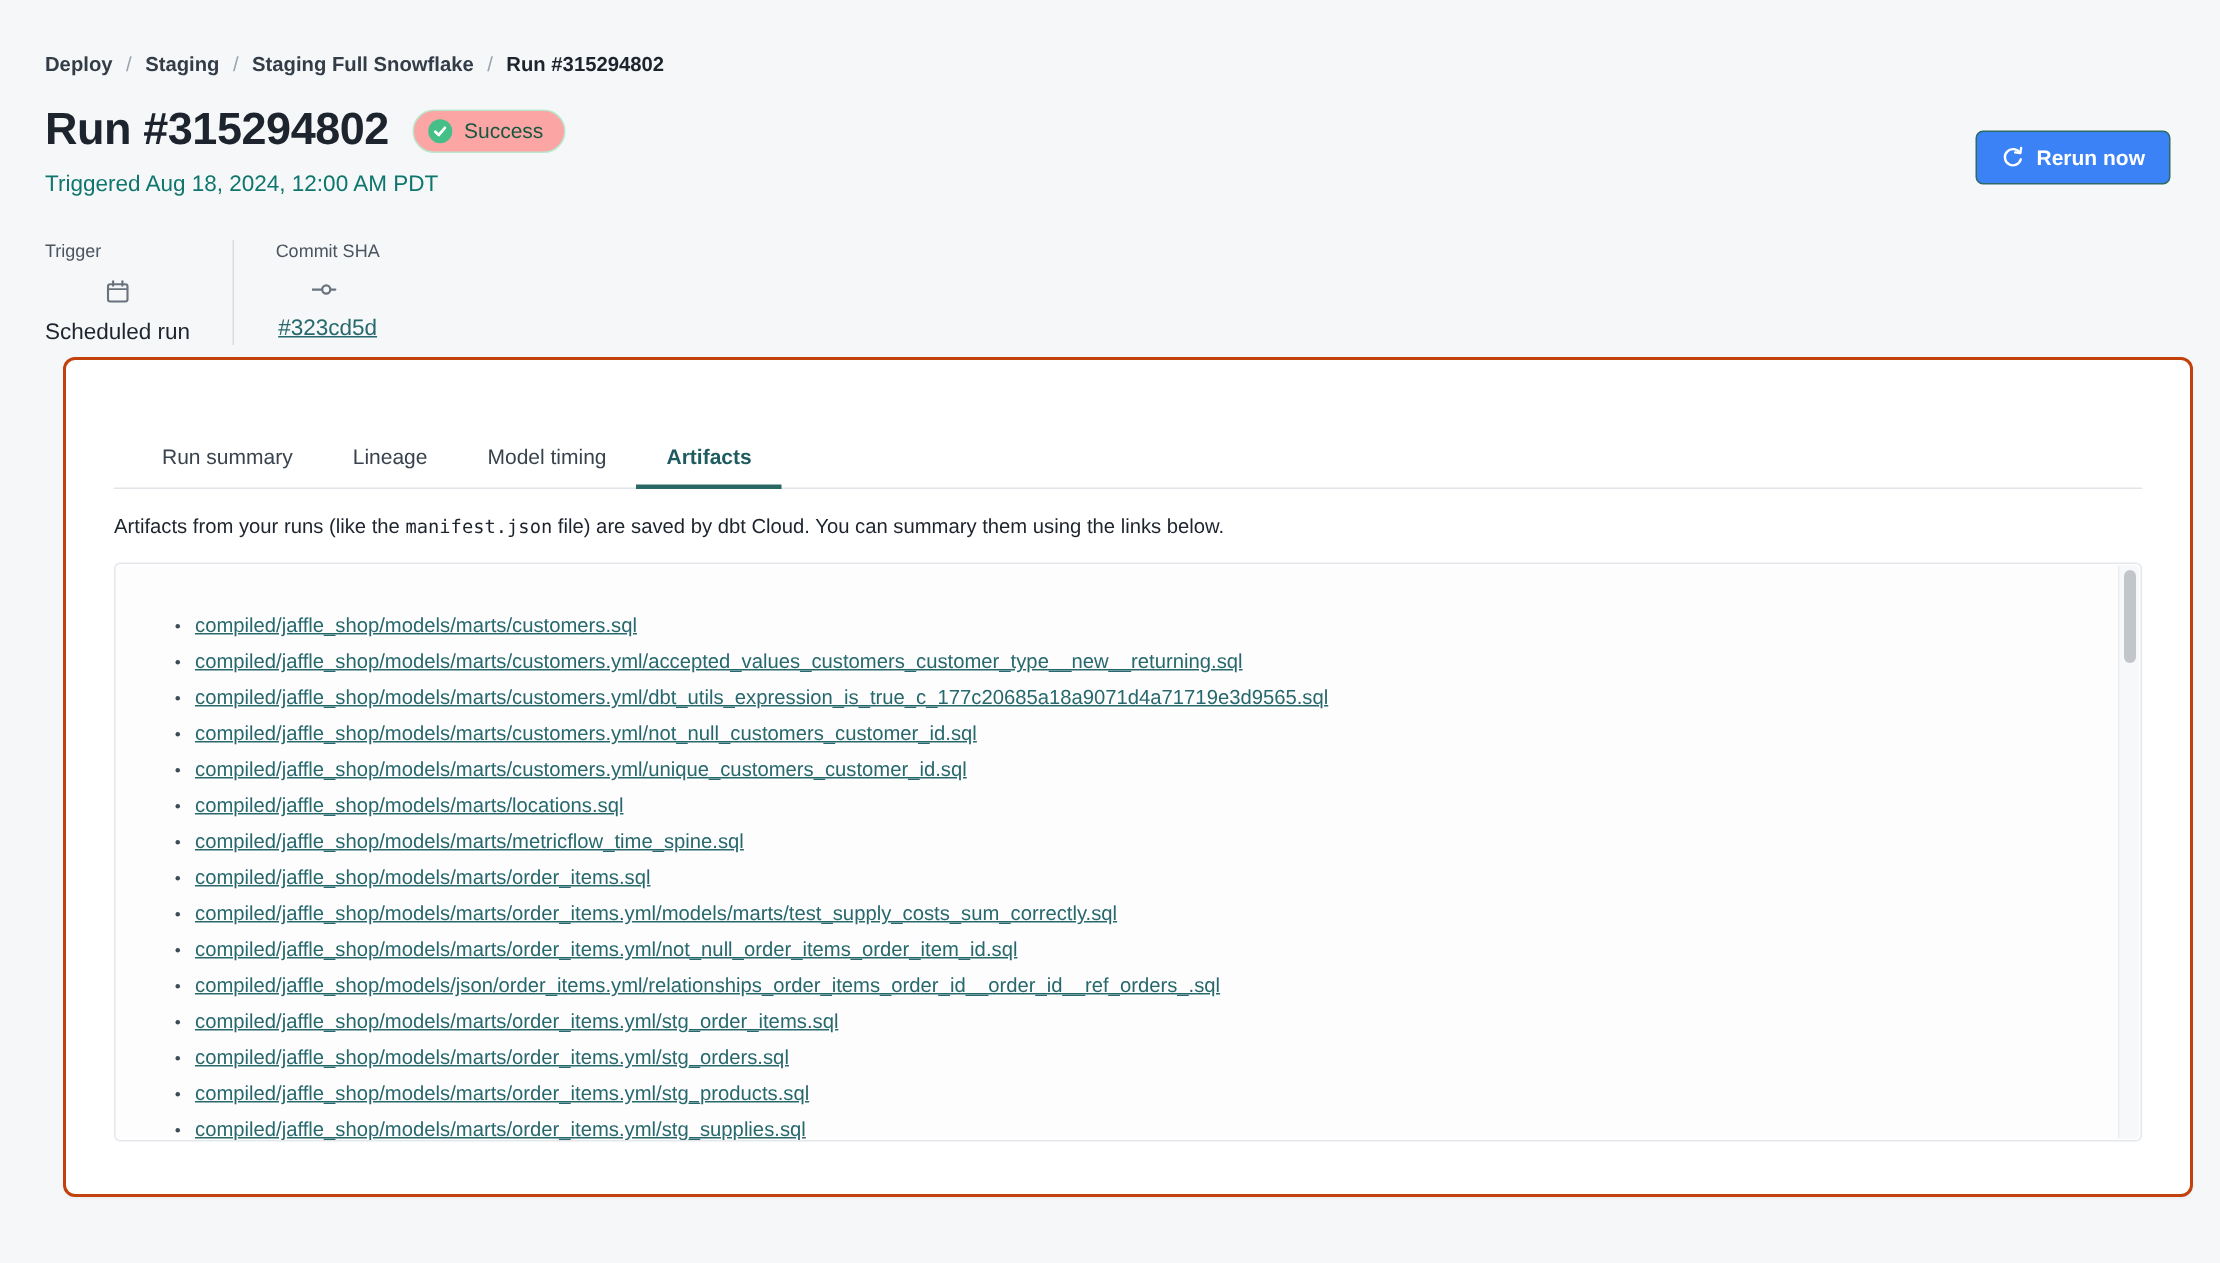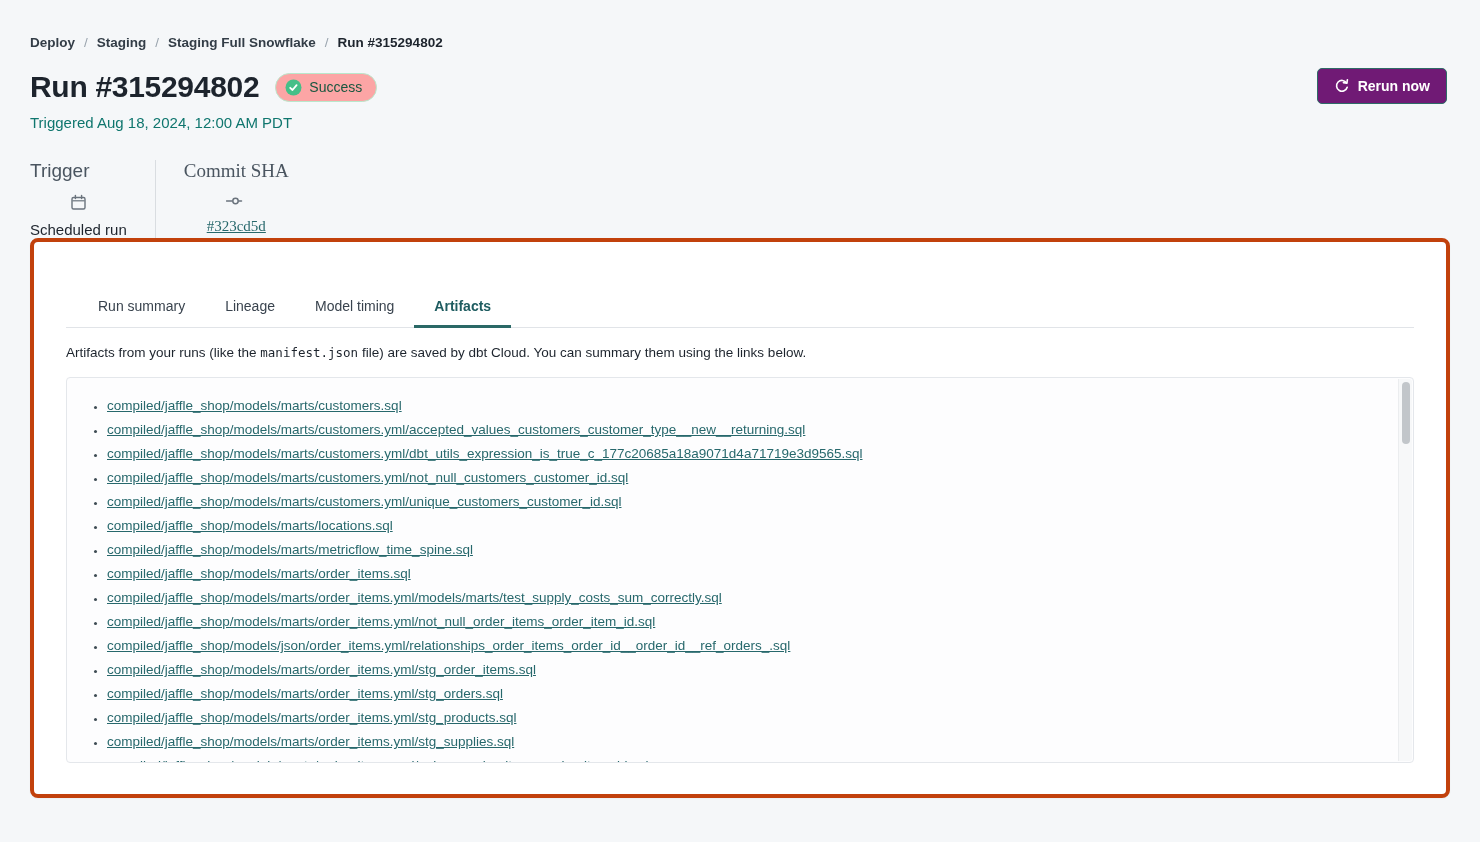--- a/index.html
+++ b/index.html
@@ -33,50 +33,50 @@
     background:#fca5a5; border:1px solid #b9e7cb;
     border-radius:16px; padding:5px 14px 5px 9px;
     font-size:14px; color:#17573f;
   }
   .status-badge svg { display:block; }
   .triggered {
     position:absolute; left:30px; top:114px;
     font-size:15px; color:#0f766e;
   }
   .rerun-btn {
-    position:absolute; right:33px; top:68px;
+    position:absolute; right:33px; top:87px;
     height:36px; padding:0 16px;
     display:inline-flex; align-items:center; gap:8px;
-    background:#701a75; border:1px solid #2e6b67; border-radius:5px;
+    background:#3b82f6; border:1px solid #2e6b67; border-radius:5px;
     color:#ffffff; font-size:14px; font-weight:700;
     cursor:pointer; font-family:inherit;
   }
   .rerun-btn svg { display:block; }
 
   
   .meta-row {
     position:absolute; left:30px; top:160px;
     display:flex; align-items:stretch;
   }
   .meta-cell { padding-right:28px; }
-  .meta-cell + .meta-cell { border-left:1px solid #d9dde1; padding-left:28px;font-family:Liberation Serif, serif; }
-  .meta-label { font-size:19px; color:#4a5560; margin-bottom:12px; }
+  .meta-cell + .meta-cell { border-left:1px solid #d9dde1; padding-left:28px; }
+  .meta-label { font-size:12px; color:#4a5560; margin-bottom:12px; }
   .meta-value {
     display:flex; align-items:center; gap:10px;
     font-size:15px; color:#1d242d;flex-direction:column;
   }
   .meta-value svg { display:block; }
   .commit-link { color:#27686c; text-decoration:underline; cursor:pointer; }
 
   
   .card {
-    position:absolute; left:30px; top:238px;
+    position:absolute; left:42px; top:238px;
     width:1420px; height:560px;
     background:#ffffff;
-    border:4px solid #c2410c; border-radius:8px;
+    border:2px solid #c2410c; border-radius:8px;
     box-shadow:0 1px 2px rgba(25,35,45,0.04);
   }
   .tabs {
     display:flex; align-items:flex-end;
     margin:46px 32px 0 32px; padding-left:12px;
     border-bottom:1px solid #e1e4e8;
   }
   .tab {
     padding:10px 20px 13px 20px;
     font-size:14px; color:#39434e;
@@ -103,21 +103,21 @@
     position:relative;
     margin:17px 32px 0 32px;
     height:386px;
     border:1px solid #e4e7eb; border-radius:4px;
     background:#fdfdfe;
     overflow:hidden;
   }
   .list-scroll { height:100%; overflow:hidden; padding-right:16px; }
   ul.artifact-list {
     list-style:disc outside;
-    margin:0; padding:16px 0 0 40px;
+    margin:13px; padding:16px 0 0 40px;
   }
   ul.artifact-list li {
     line-height:24px; font-size:13.5px; color:#3e4c54;
   }
   ul.artifact-list li::marker { color:#3e4c54; font-size:11px; }
   ul.artifact-list a {
     color:#27686c; text-decoration:underline; cursor:pointer;
   }
   .scrollbar-track {
     position:absolute; top:1px; right:1px; bottom:1px;

